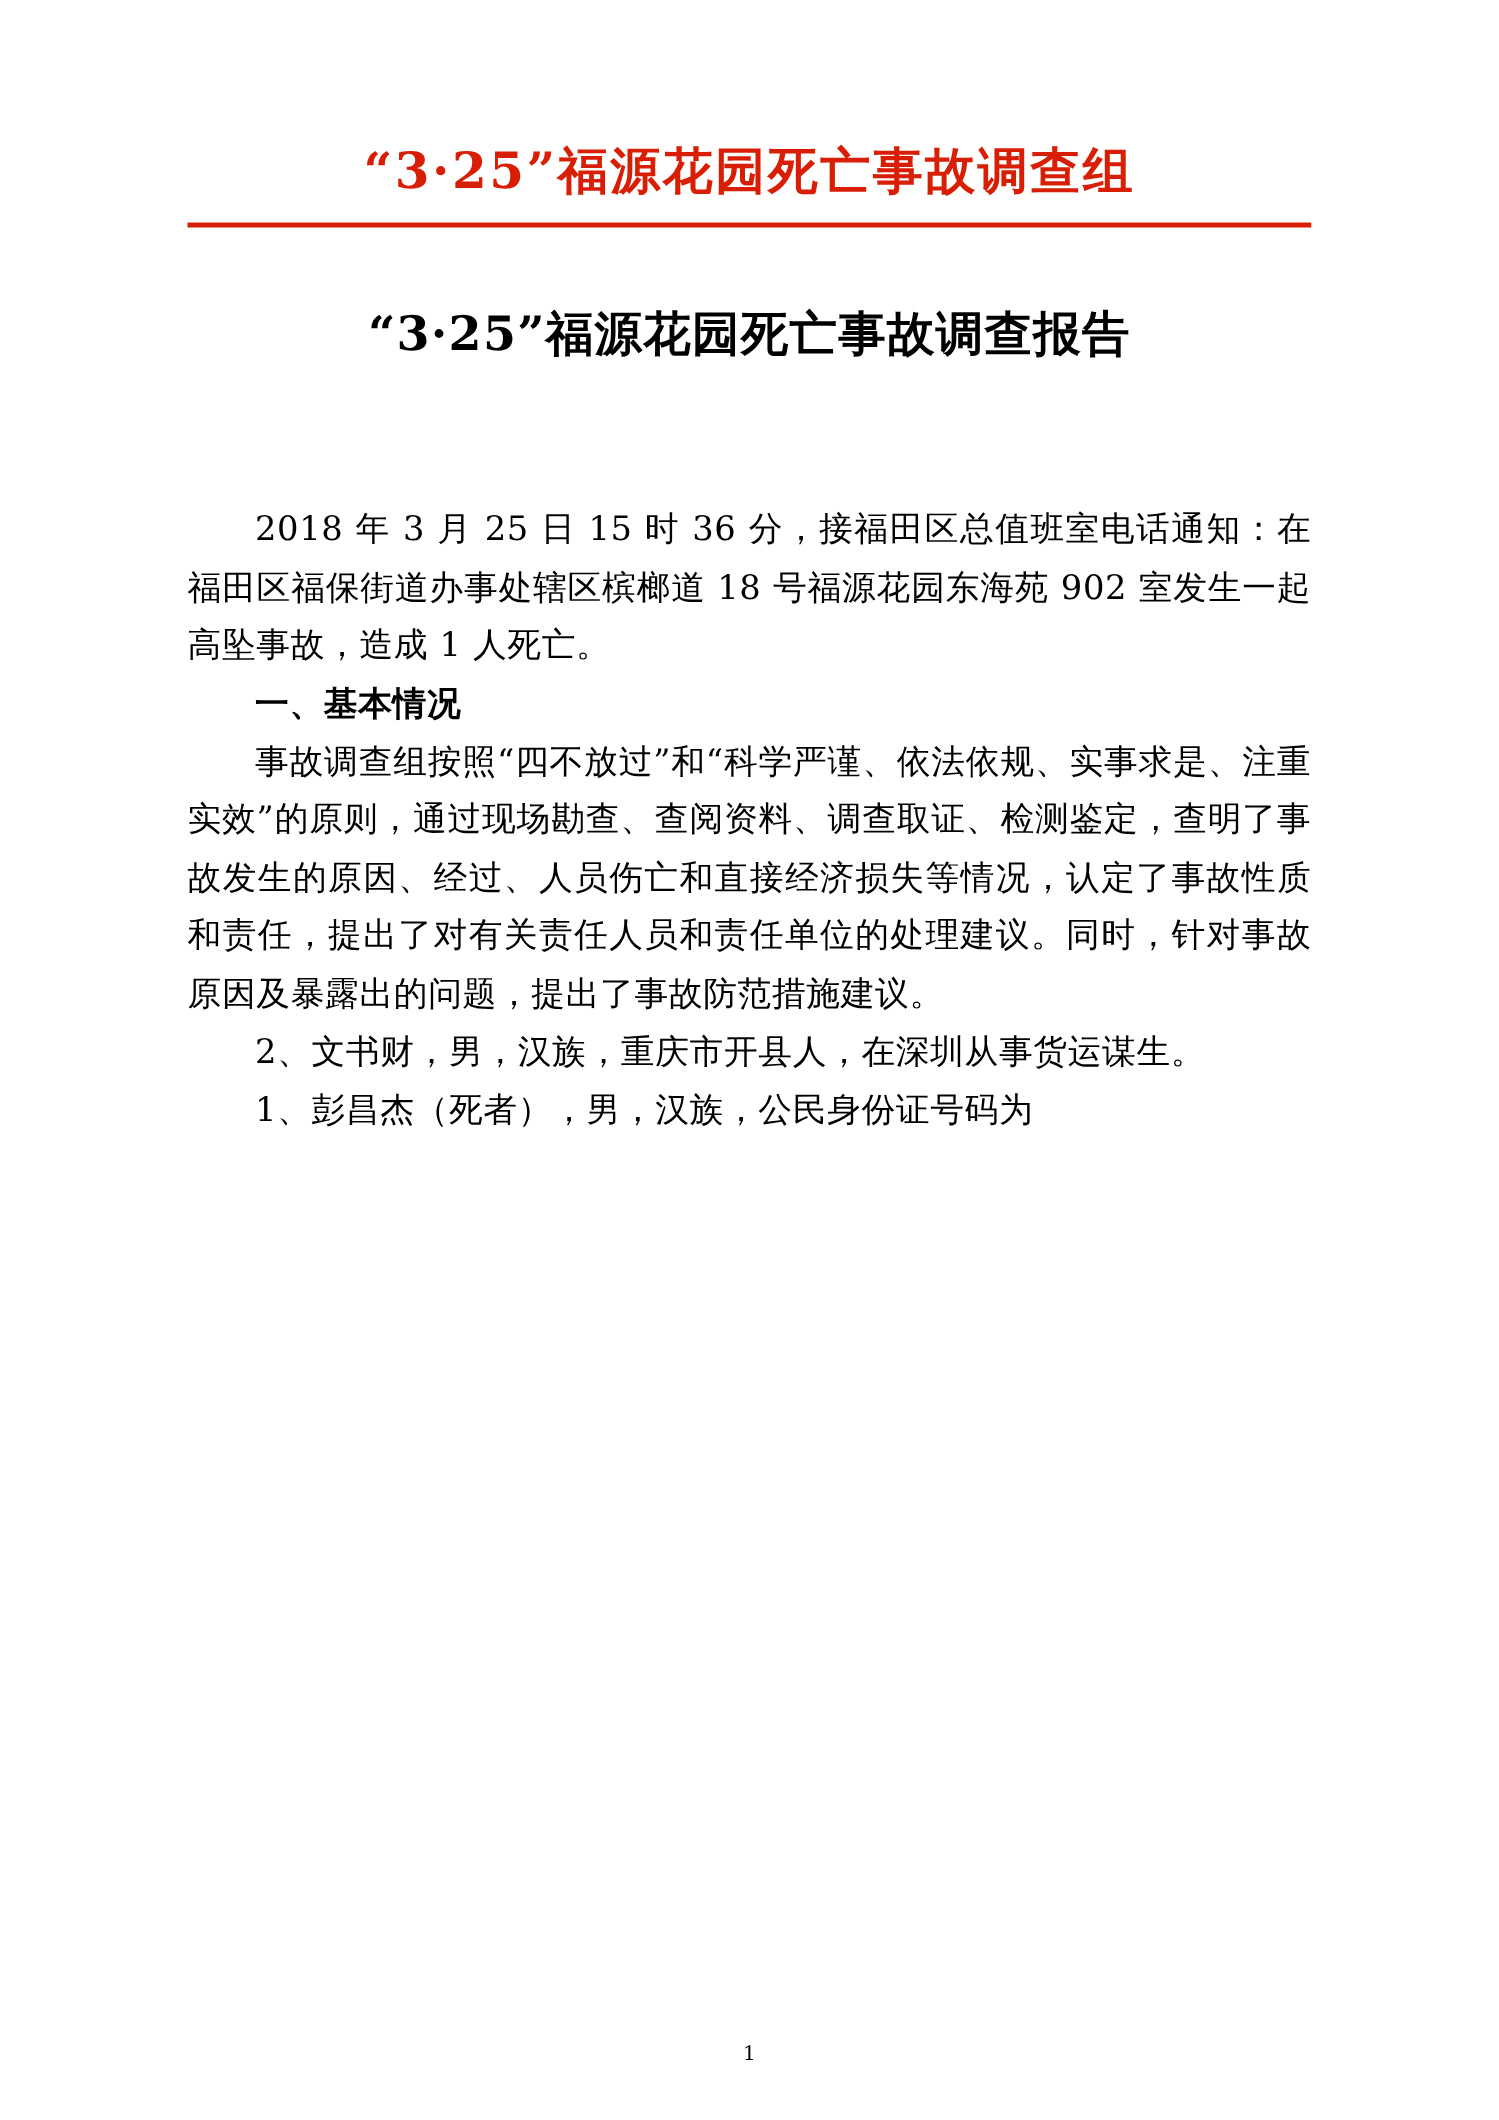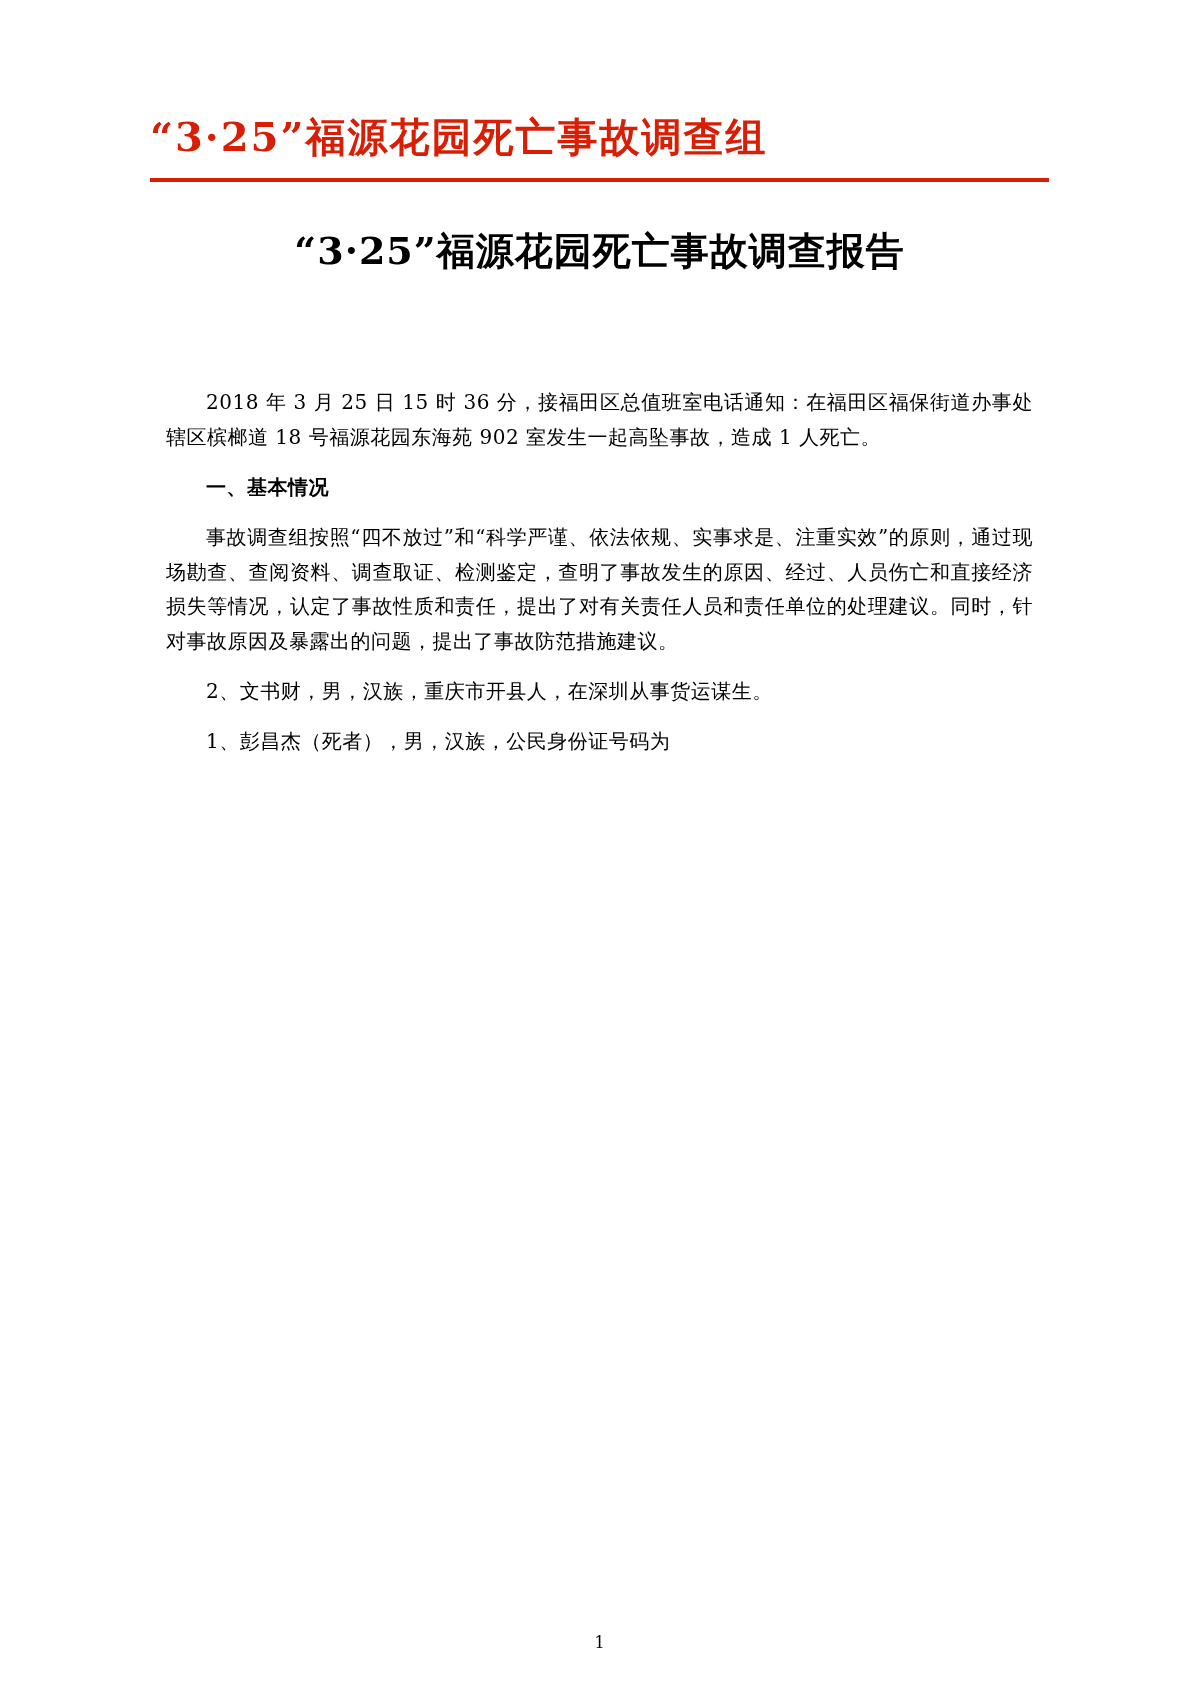--- a/index.html
+++ b/index.html
@@ -15,49 +15,50 @@
     position: relative;
   }
   .page {
     width: 1199px;
     min-height: 1696px;
     box-sizing: border-box;
     padding: 110px 150px 40px 150px;
     position: relative;
   }
   .doc-header {
+    text-align: center;
     color: #d81f06;
     font-weight: bold;
     font-size: 40px;
     letter-spacing: 2px;
     line-height: 1.35;
     padding-bottom: 8px;
     font-family: "DejaVu Serif", "Liberation Serif", serif;
   }
   .red-rule {
     border: none;
     border-top: 4px solid #d81f06;
     margin: 6px 0 0 0;
     height: 0;
   }
   .doc-title {
     text-align: center;
     font-weight: bold;
     font-size: 38px;
     letter-spacing: 1px;
-    margin-top: 42px;
+    margin-top: 58px;
     line-height: 1.4;
   }
   .body-block {
     margin-top: 108px;
   }
   p.para {
-    font-size: 20px;
+    font-size: 27px;
     line-height: 1.72;
-    margin: 16px;
+    margin: 0;
     text-align: justify;
     text-justify: inter-ideograph;
     text-indent: 2em;
     letter-spacing: 0.5px;
   }
   p.para.heading {
     font-weight: bold;
   }
   .footer {
     position: absolute;

